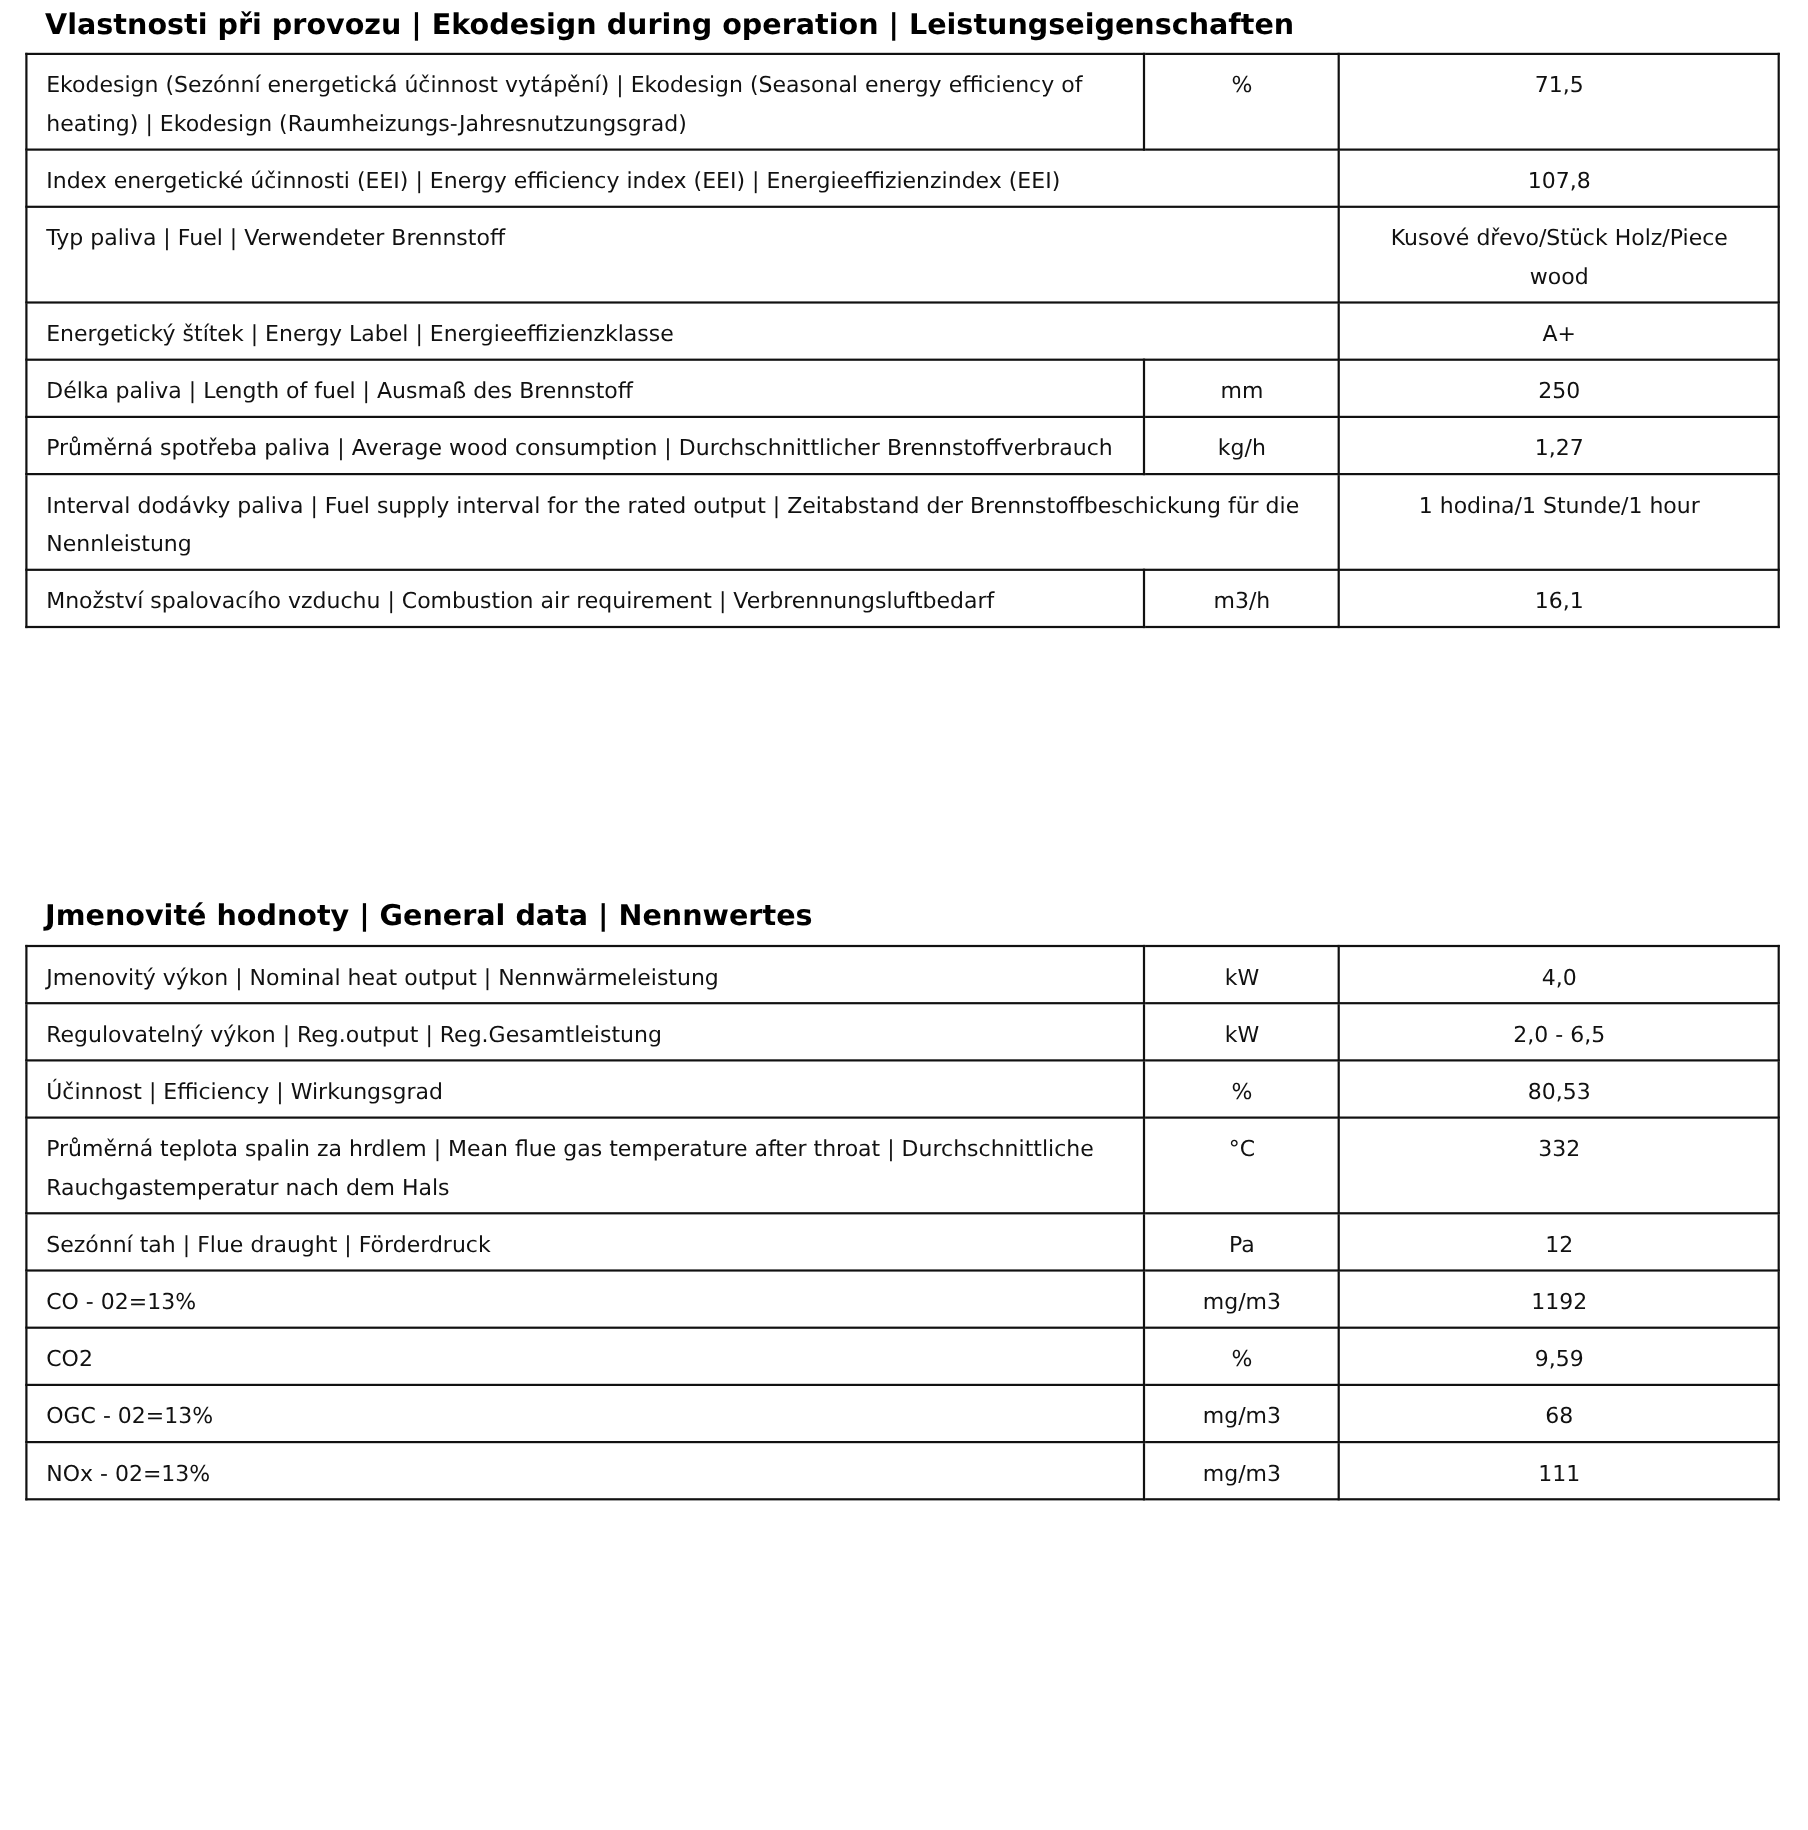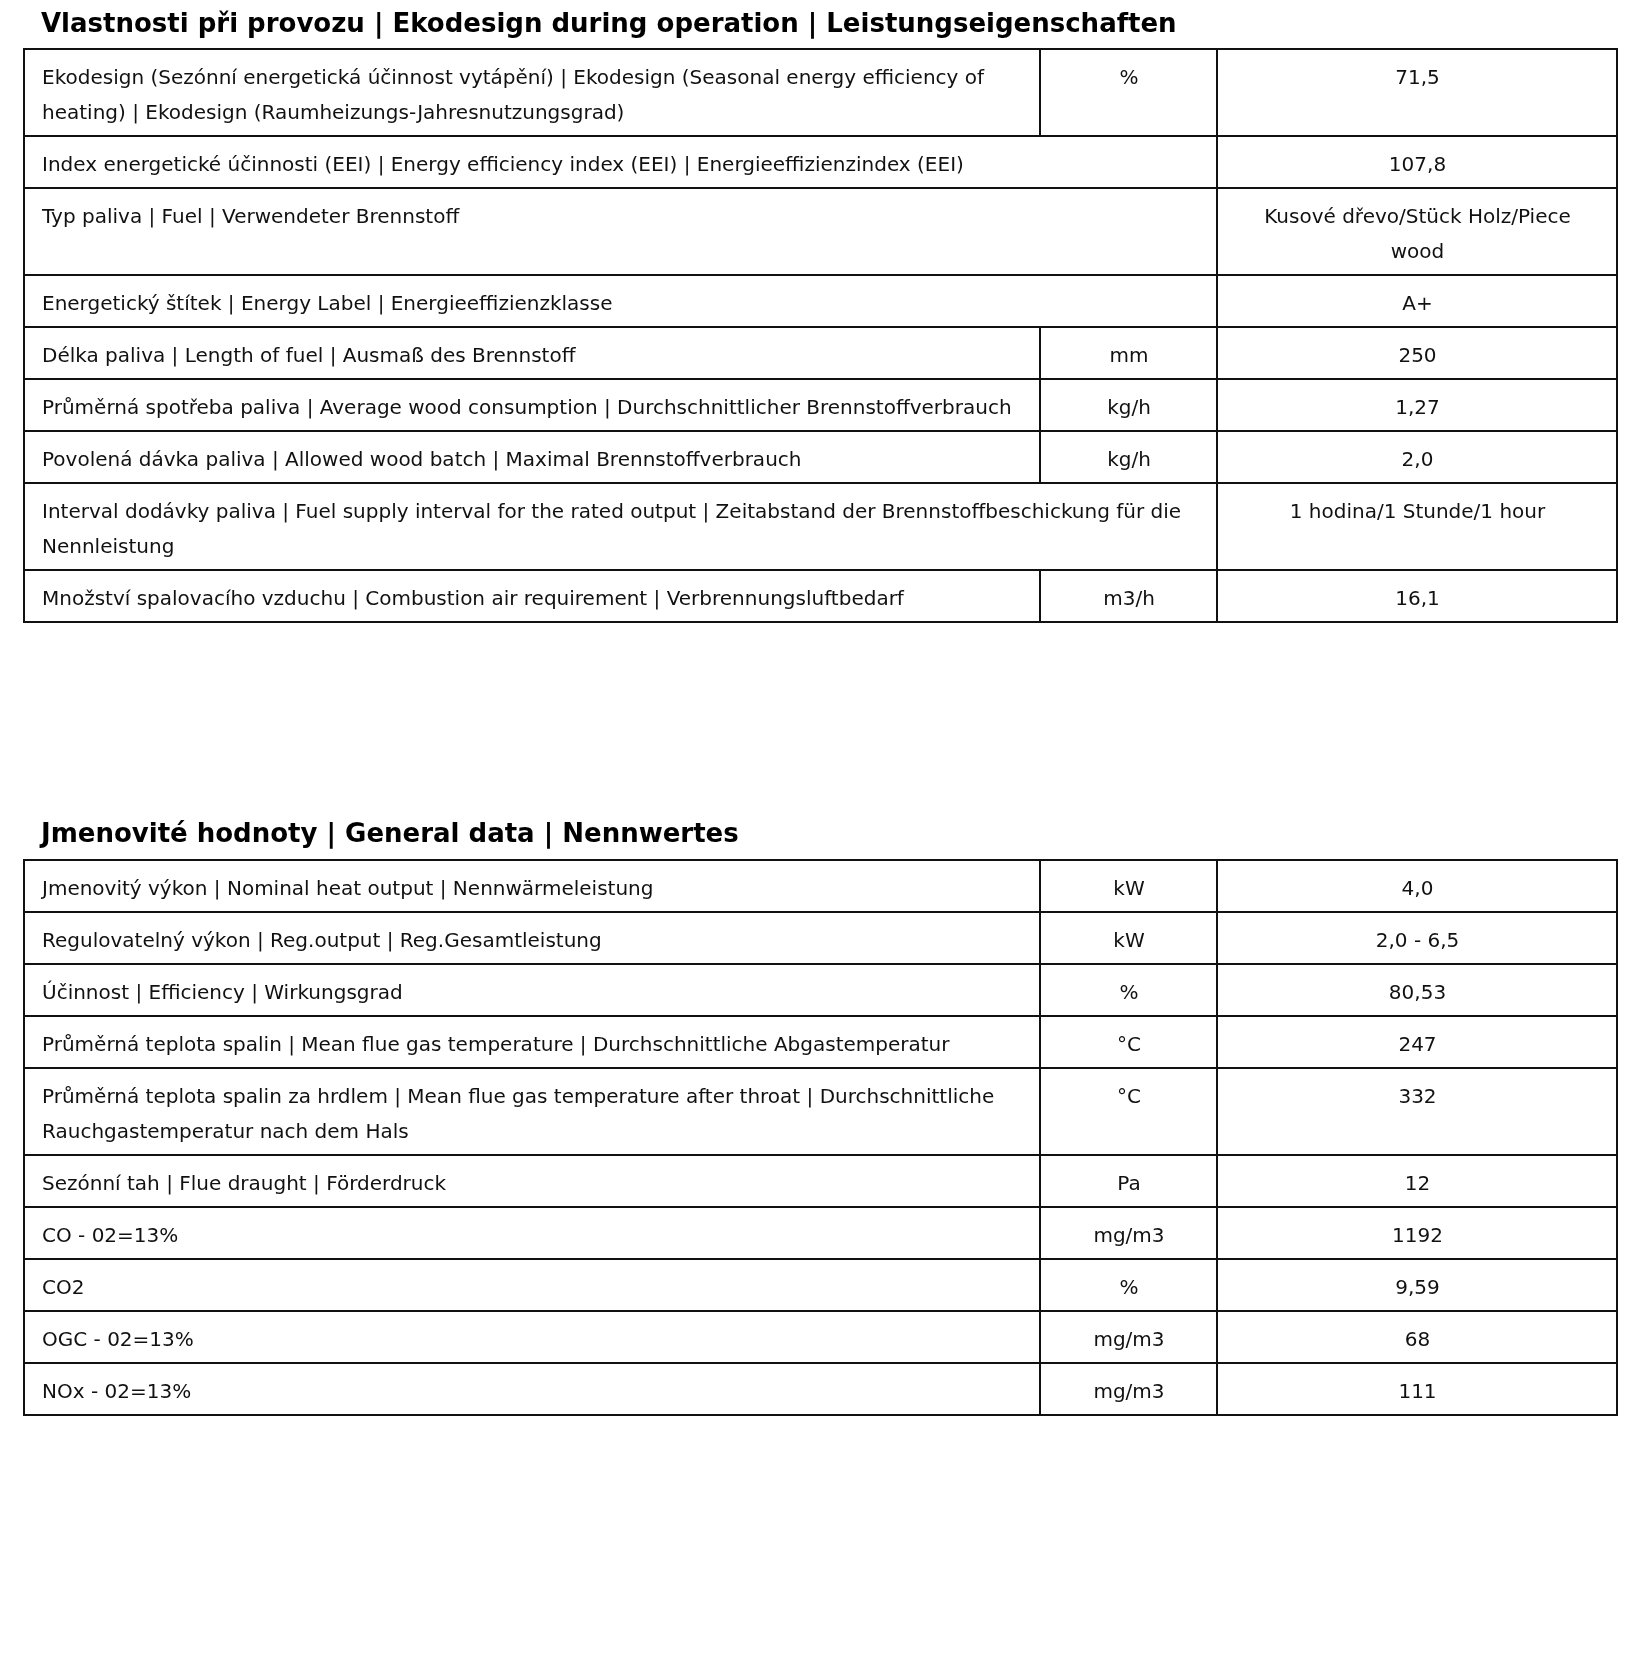--- a/index.html
+++ b/index.html
@@ -63,25 +63,20 @@
         <td>Délka paliva | Length of fuel | Ausmaß des Brennstoff</td>
         <td class="unit">mm</td>
         <td class="value">250</td>
       </tr>
       <tr>
         <td>Průměrná spotřeba paliva | Average wood consumption | Durchschnittlicher Brennstoffverbrauch</td>
         <td class="unit">kg/h</td>
         <td class="value">1,27</td>
       </tr>
       <tr>
-        <td>Povolená dávka paliva | Allowed wood batch | Maximal Brennstoffverbrauch</td>
-        <td class="unit">kg/h</td>
-        <td class="value">2,0</td>
-      </tr>
-      <tr>
         <td colspan="2">Interval dodávky paliva | Fuel supply interval for the rated output | Zeitabstand der Brennstoffbeschickung für die Nennleistung</td>
         <td class="value nowrap">1 hodina/1 Stunde/1 hour</td>
       </tr>
       <tr>
         <td>Množství spalovacího vzduchu | Combustion air requirement | Verbrennungsluftbedarf</td>
         <td class="unit">m3/h</td>
         <td class="value">16,1</td>
       </tr>
     </tbody>
 </table>
@@ -103,25 +98,20 @@
         <td>Regulovatelný výkon | Reg.output | Reg.Gesamtleistung</td>
         <td class="unit">kW</td>
         <td class="value">2,0 - 6,5</td>
       </tr>
       <tr>
         <td>Účinnost | Efficiency | Wirkungsgrad</td>
         <td class="unit">%</td>
         <td class="value">80,53</td>
       </tr>
       <tr>
-        <td>Průměrná teplota spalin | Mean flue gas temperature | Durchschnittliche Abgastemperatur</td>
-        <td class="unit">°C</td>
-        <td class="value">247</td>
-      </tr>
-      <tr>
         <td>Průměrná teplota spalin za hrdlem | Mean flue gas temperature after throat | Durchschnittliche Rauchgastemperatur nach dem Hals</td>
         <td class="unit">°C</td>
         <td class="value">332</td>
       </tr>
       <tr>
         <td>Sezónní tah | Flue draught | Förderdruck</td>
         <td class="unit">Pa</td>
         <td class="value">12</td>
       </tr>
       <tr>

